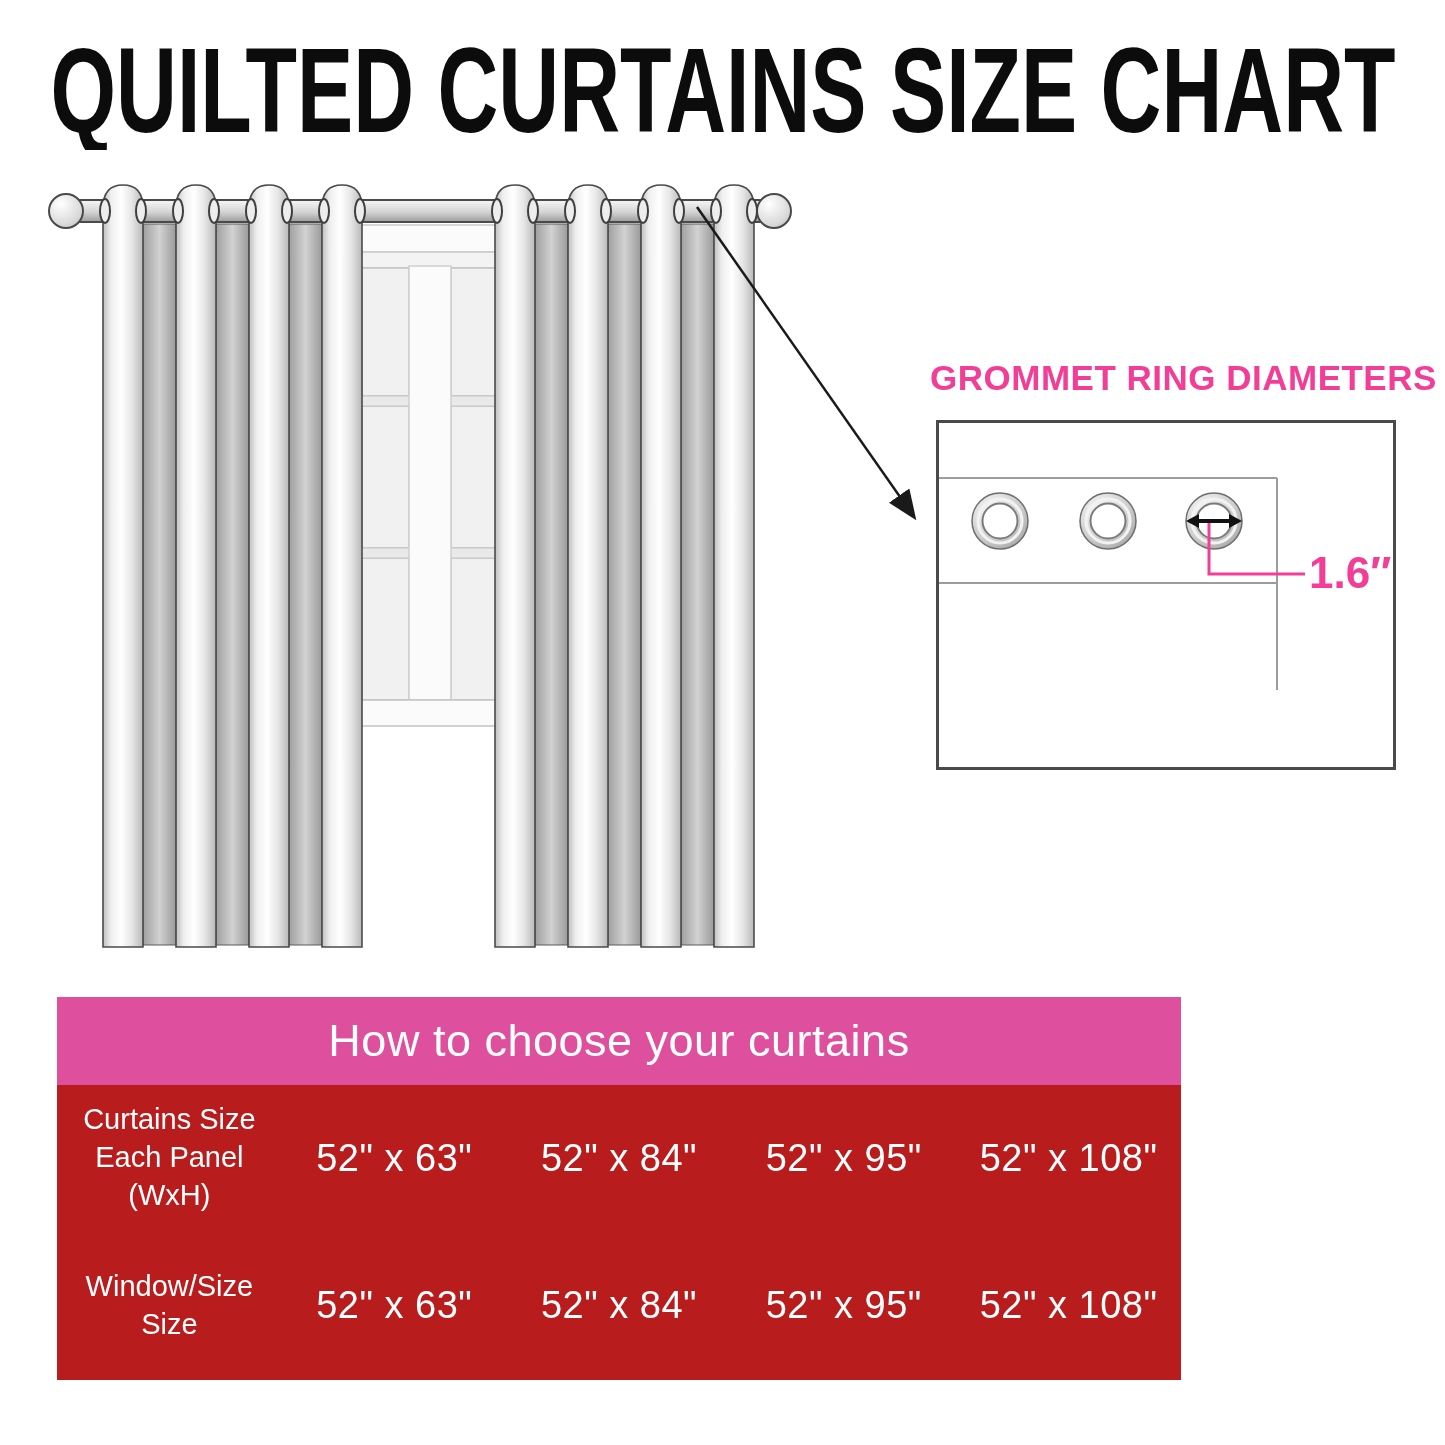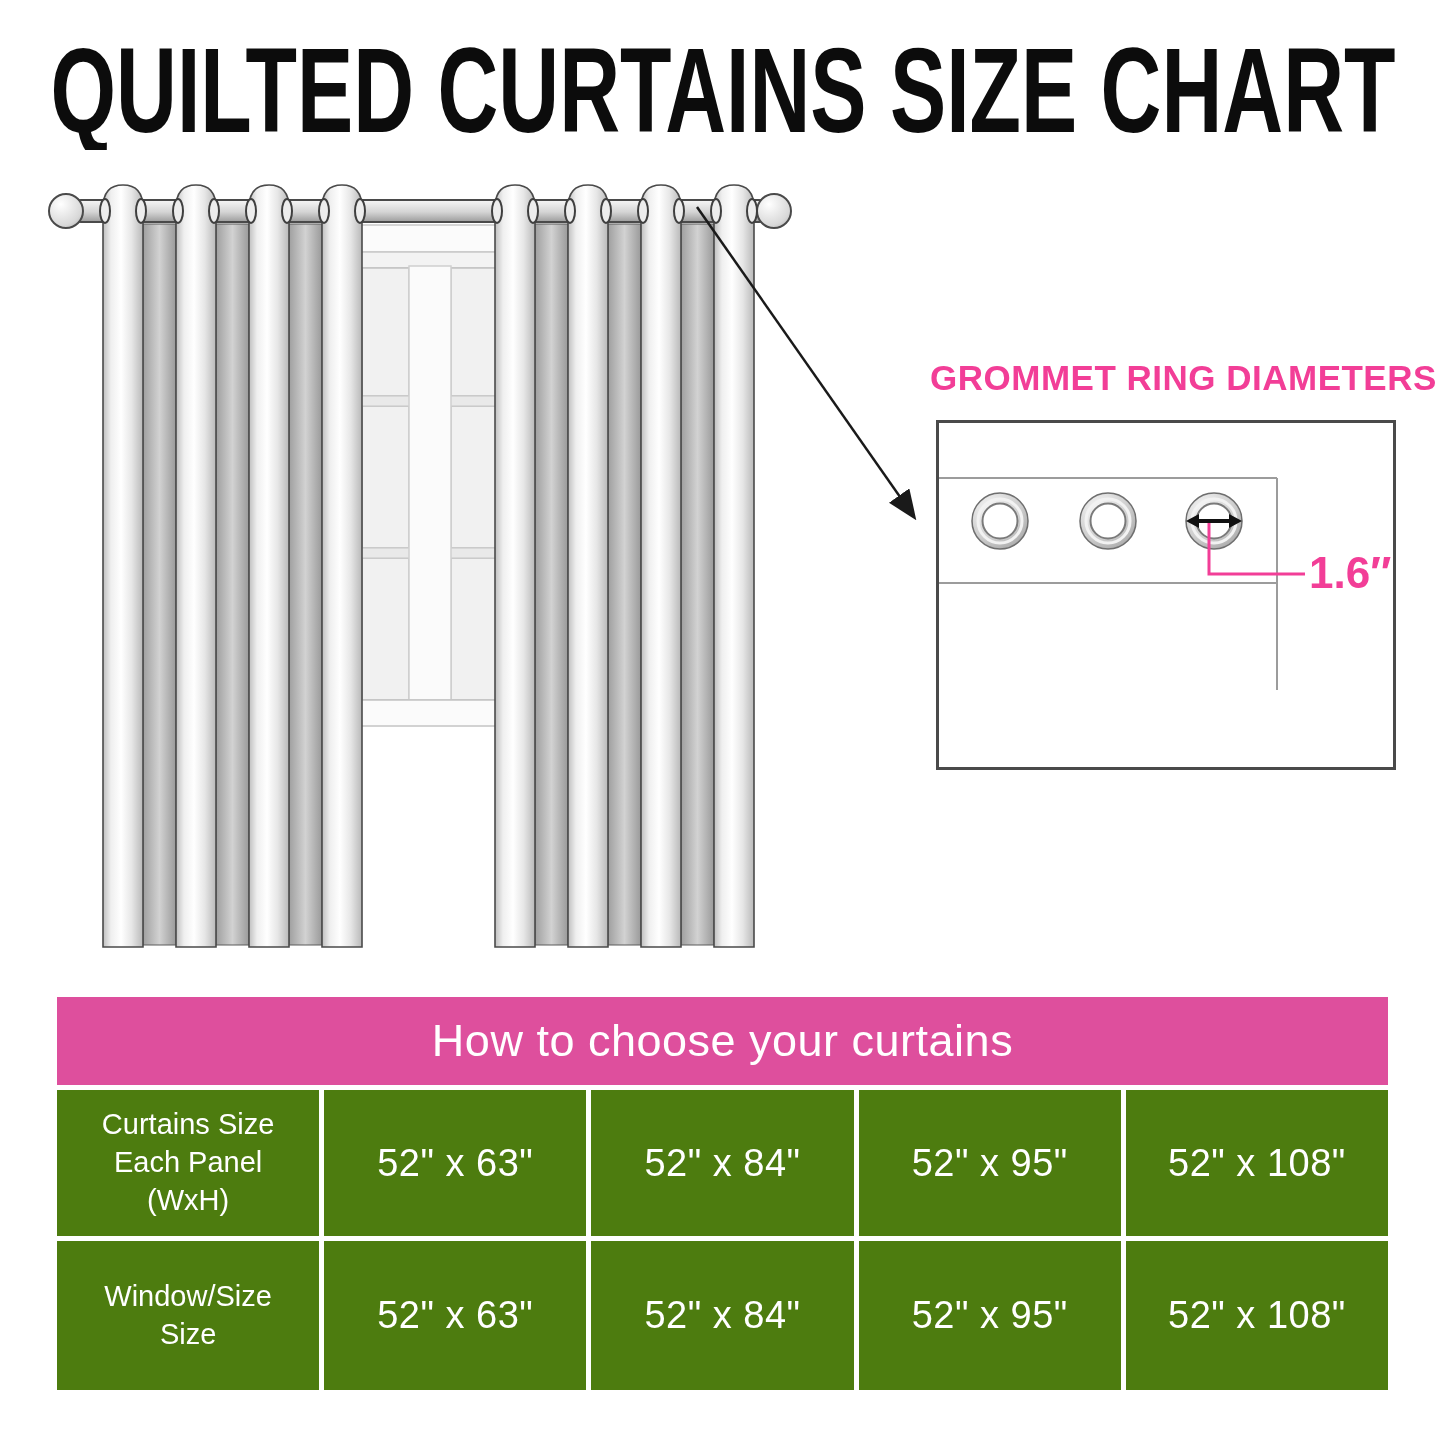--- a/index.html
+++ b/index.html
@@ -16,29 +16,29 @@
     position:absolute;left:930px;top:358px;width:470px;text-align:left;
     font-size:35px;font-weight:700;letter-spacing:.5px;color:#F23E97;white-space:nowrap;
   }
   .inset-box{
     position:absolute;left:936px;top:420px;width:460px;height:350px;
     border:3px solid #4a4a4a;background:#fff;box-sizing:border-box;
   }
   .inset-box svg{display:block;}
   
   .size-table{
-    position:absolute;left:57px;top:997px;width:1331px;background:#ffffff;
-    display:grid;grid-template-columns:repeat(5,1fr);grid-template-rows:88px 146px 149px;gap:5px;
+    position:absolute;left:57px;top:997px;width:1124px;background:#ffffff;
+    display:grid;grid-template-columns:repeat(5,1fr);grid-template-rows:88px 146px 149px;
   }
   .st-header{
     grid-column:1/-1;background:#DE4F9D;color:#ffffff;font-size:45px;
     display:flex;align-items:center;justify-content:center;letter-spacing:.5px;
   }
   .st-cell{
-    background:#4d7c0f;color:#ffffff;display:flex;align-items:center;justify-content:center;
+    background:#b91c1c;color:#ffffff;display:flex;align-items:center;justify-content:center;
     text-align:center;
   }
   .st-label{font-size:29px;line-height:1.3;white-space:pre-line;}
   .st-value{font-size:38px;letter-spacing:.5px;}
 </style>
 </head>
 <body>
 
 <div class="title-wrap">
   <svg width="1380" height="118" viewBox="0 0 1380 118">

